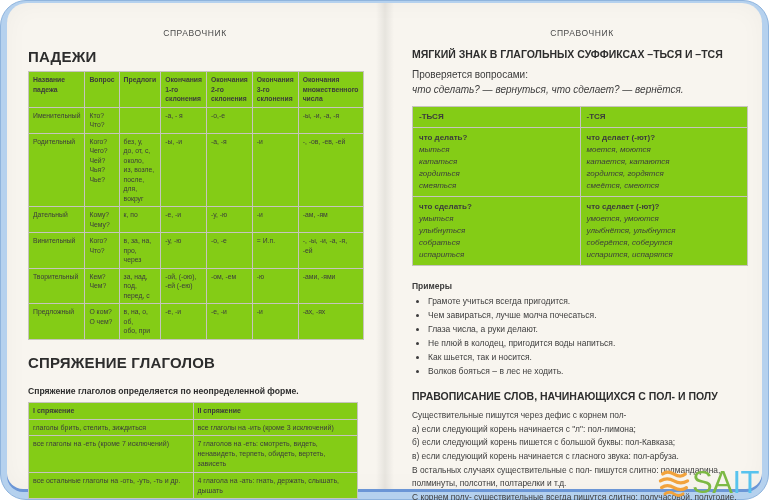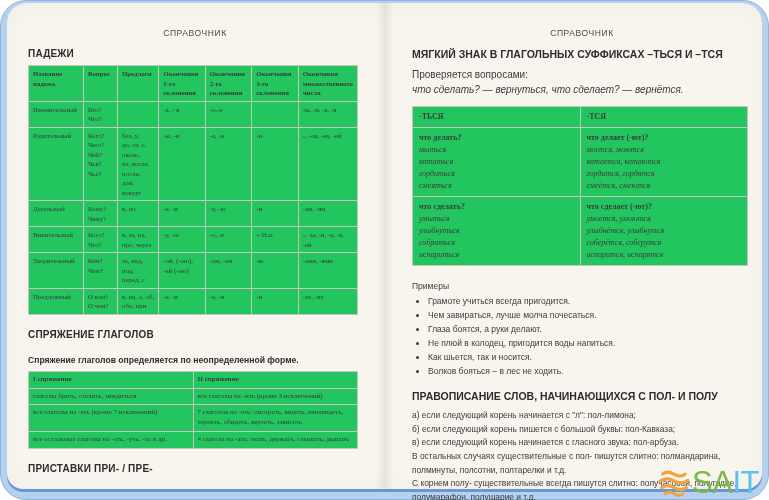--- a/index.html
+++ b/index.html
@@ -6,37 +6,37 @@
   .screen{position:relative;width:769px;height:500px;overflow:hidden;background:#ffffff;
           font-family:"Liberation Sans",sans-serif;color:#3c3c3c;}
   .cover{position:absolute;inset:0;background:#b5d1ee;border:1px solid #8fb4dd;border-radius:26px;}
   .pages{position:absolute;left:7px;right:7px;top:3px;bottom:11px;background:#f8f5ef;
          border-radius:20px 20px 16px 16px;box-shadow:0 3px 0 0 #6b96d6, inset 0 0 24px rgba(0,0,0,0.035);}
   .gutter{position:absolute;left:376px;top:3px;bottom:11px;width:18px;
           background:linear-gradient(90deg,rgba(0,0,0,0) 0%,rgba(0,0,0,0.07) 50%,rgba(0,0,0,0) 100%);}
   .page-left{position:absolute;left:28px;top:28px;width:334px;}
   .page-right{position:absolute;left:412px;top:28px;width:340px;}
   .page-header{text-align:center;font-size:8.5px;letter-spacing:0.6px;color:#4a4a4a;margin-bottom:10px;}
-  .h1{font-weight:bold;font-size:10px;color:#2d2d2d;margin:0 0 6px 0;letter-spacing:0.2px;}
+  .h1{font-weight:bold;font-size:15px;color:#2d2d2d;margin:0 0 6px 0;letter-spacing:0.2px;}
   .h1-big{font-weight:bold;font-size:10.5px;color:#2d2d2d;margin:0 0 7px 0;}
   .subtitle{font-weight:bold;font-size:8.6px;margin:15px 0 6px 0;color:#2d2d2d;}
-  table{border-collapse:collapse;background:#22c55e;font-family:Liberation Serif, serif;}
+  table{border-collapse:collapse;background:#84cc16;}
   td,th{border:1px solid #c6c4be;vertical-align:top;text-align:left;padding:3px 4px;font-weight:normal;}
   th{font-weight:bold;}
   .prelines{white-space:pre-line;}
   .cases-table{width:330px;font-size:6.8px;line-height:1.4;margin-bottom:14px;}
   .cases-table th{font-size:6.8px;}
   .conj-table{width:330px;font-size:7px;line-height:1.4;margin-bottom:14px;}
   .conj-table td,.conj-table th{width:50%;}
   .tsya-table{width:336px;font-size:8px;line-height:1.5;margin-bottom:14px;}
   .tsya-table td,.tsya-table th{width:50%;padding:4px 6px;}
   .cell-head{font-weight:bold;}
   .italic{font-style:italic;}
   .intro-line{font-size:10px;line-height:1.5;}
-  .examples-title{font-size:8.5px;margin:15px 0 3px 0;}
+  .examples-title{font-size:8.5px;margin:15px 0 3px 0;font-weight:bold;}
   ul.examples{margin:0 0 12px 0;padding-left:16px;font-size:8.5px;line-height:1.65;}
   ul.examples li{margin:0;}
   .pol-line{font-size:8.4px;line-height:1.62;}
   .logo{position:absolute;right:10px;bottom:1px;display:flex;align-items:center;z-index:5;}
   .logo-text{font-size:31px;line-height:1;letter-spacing:-0.5px;}
   .logo-sa{font-weight:500;}
   .logo-it{font-weight:400;}
   .waves{margin-right:1px;display:block;}
 </style>
 </head>
@@ -217,27 +217,28 @@
 испарится, испарятся</div>
           </td>
         </tr>
       </tbody>
     </table>
 
     <div class="examples-title">Примеры</div>
     <ul class="examples">
       <li>Грамоте учиться всегда пригодится.</li>
       <li>Чем завираться, лучше молча почесаться.</li>
-      <li>Глаза боятся, а руки делают.</li>
+      <li>Глаза числа, а руки делают.</li>
       <li>Не плюй в колодец, пригодится воды напиться.</li>
       <li>Как шьется, так и носится.</li>
       <li>Волков бояться – в лес не ходить.</li>
     </ul>
 
     <div class="h1-big">ПРАВОПИСАНИЕ СЛОВ, НАЧИНАЮЩИХСЯ С ПОЛ- И ПОЛУ</div>
+    <div class="pol-line">Существительные пишутся через дефис с корнем пол-</div>
     <div class="pol-line">а) если следующий корень начинается с "л": пол-лимона;</div>
     <div class="pol-line">б) если следующий корень пишется с большой буквы: пол-Кавказа;</div>
     <div class="pol-line">в) если следующий корень начинается с гласного звука: пол-арбуза.</div>
     <div class="pol-line">В остальных случаях существительные с пол- пишутся слитно: полмандарина, полминуты, полсотни, полтарелки и т.д.</div>
     <div class="pol-line">С корнем полу- существительные всегда пишутся слитно: получасовой, полугодие, полумарафон, полушарие и т.д.</div>
   </div>
 
   <div class="logo">
     <svg class="waves" width="34" height="34" viewBox="0 0 30 30">
       <path d="M5 8 Q9 4.5 15 8 T25 8" fill="none" stroke="#f2a33c" stroke-width="2.8" stroke-linecap="round"></path>

